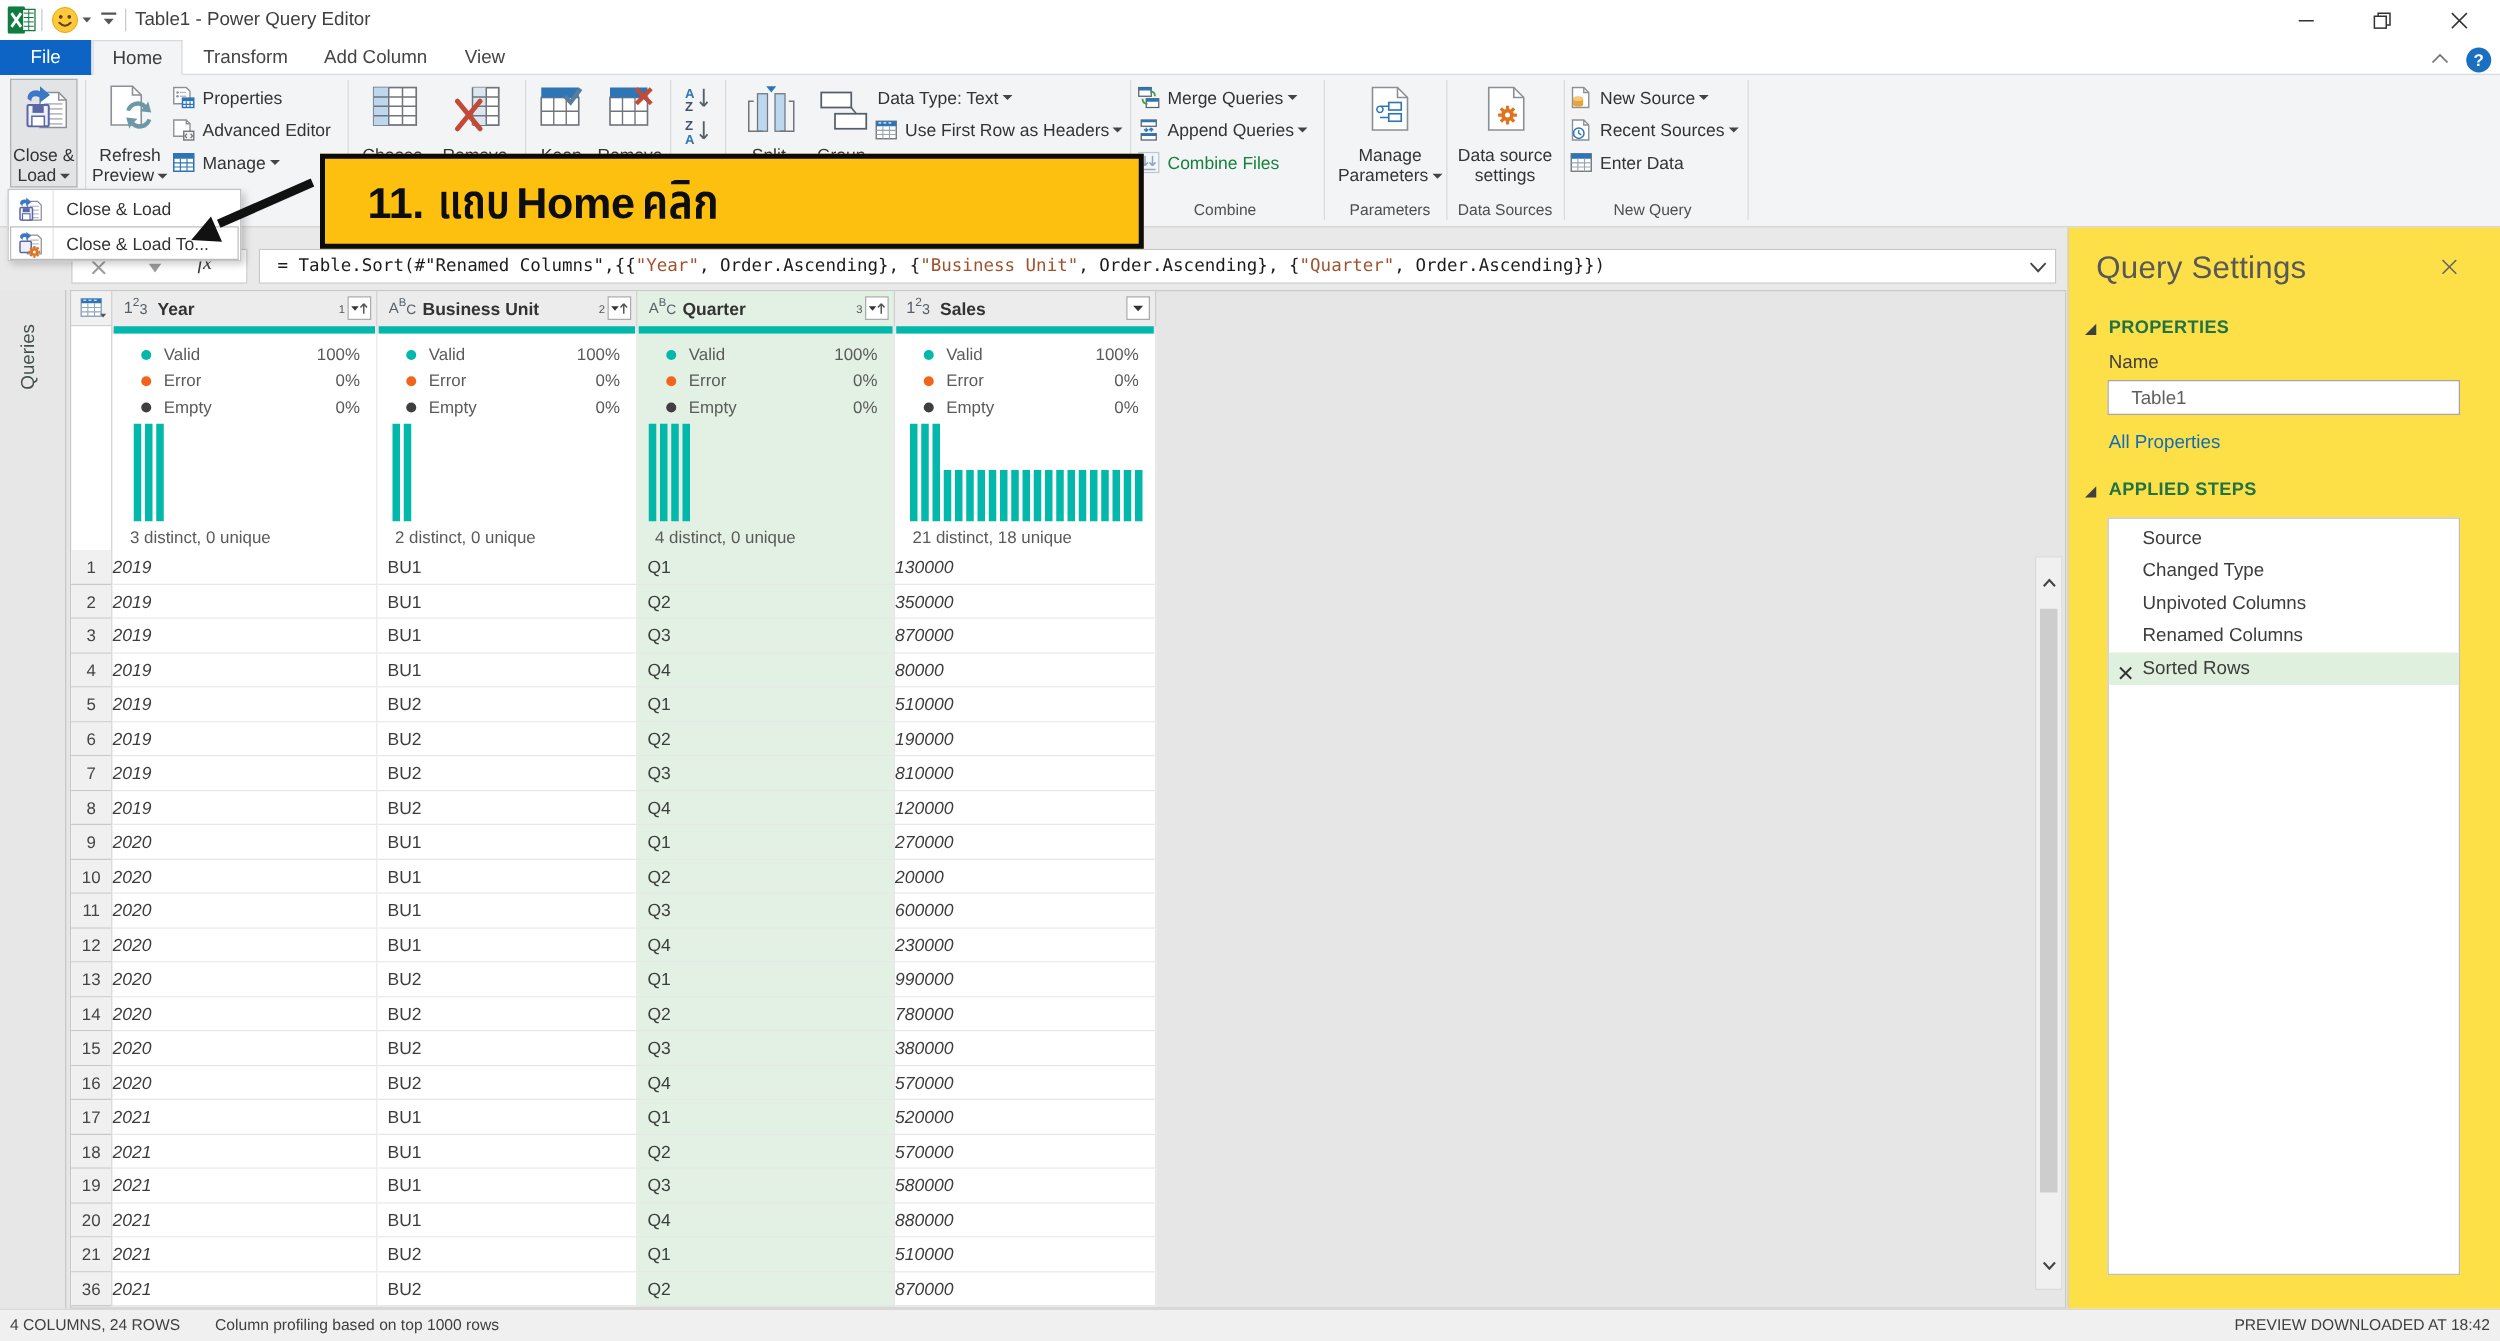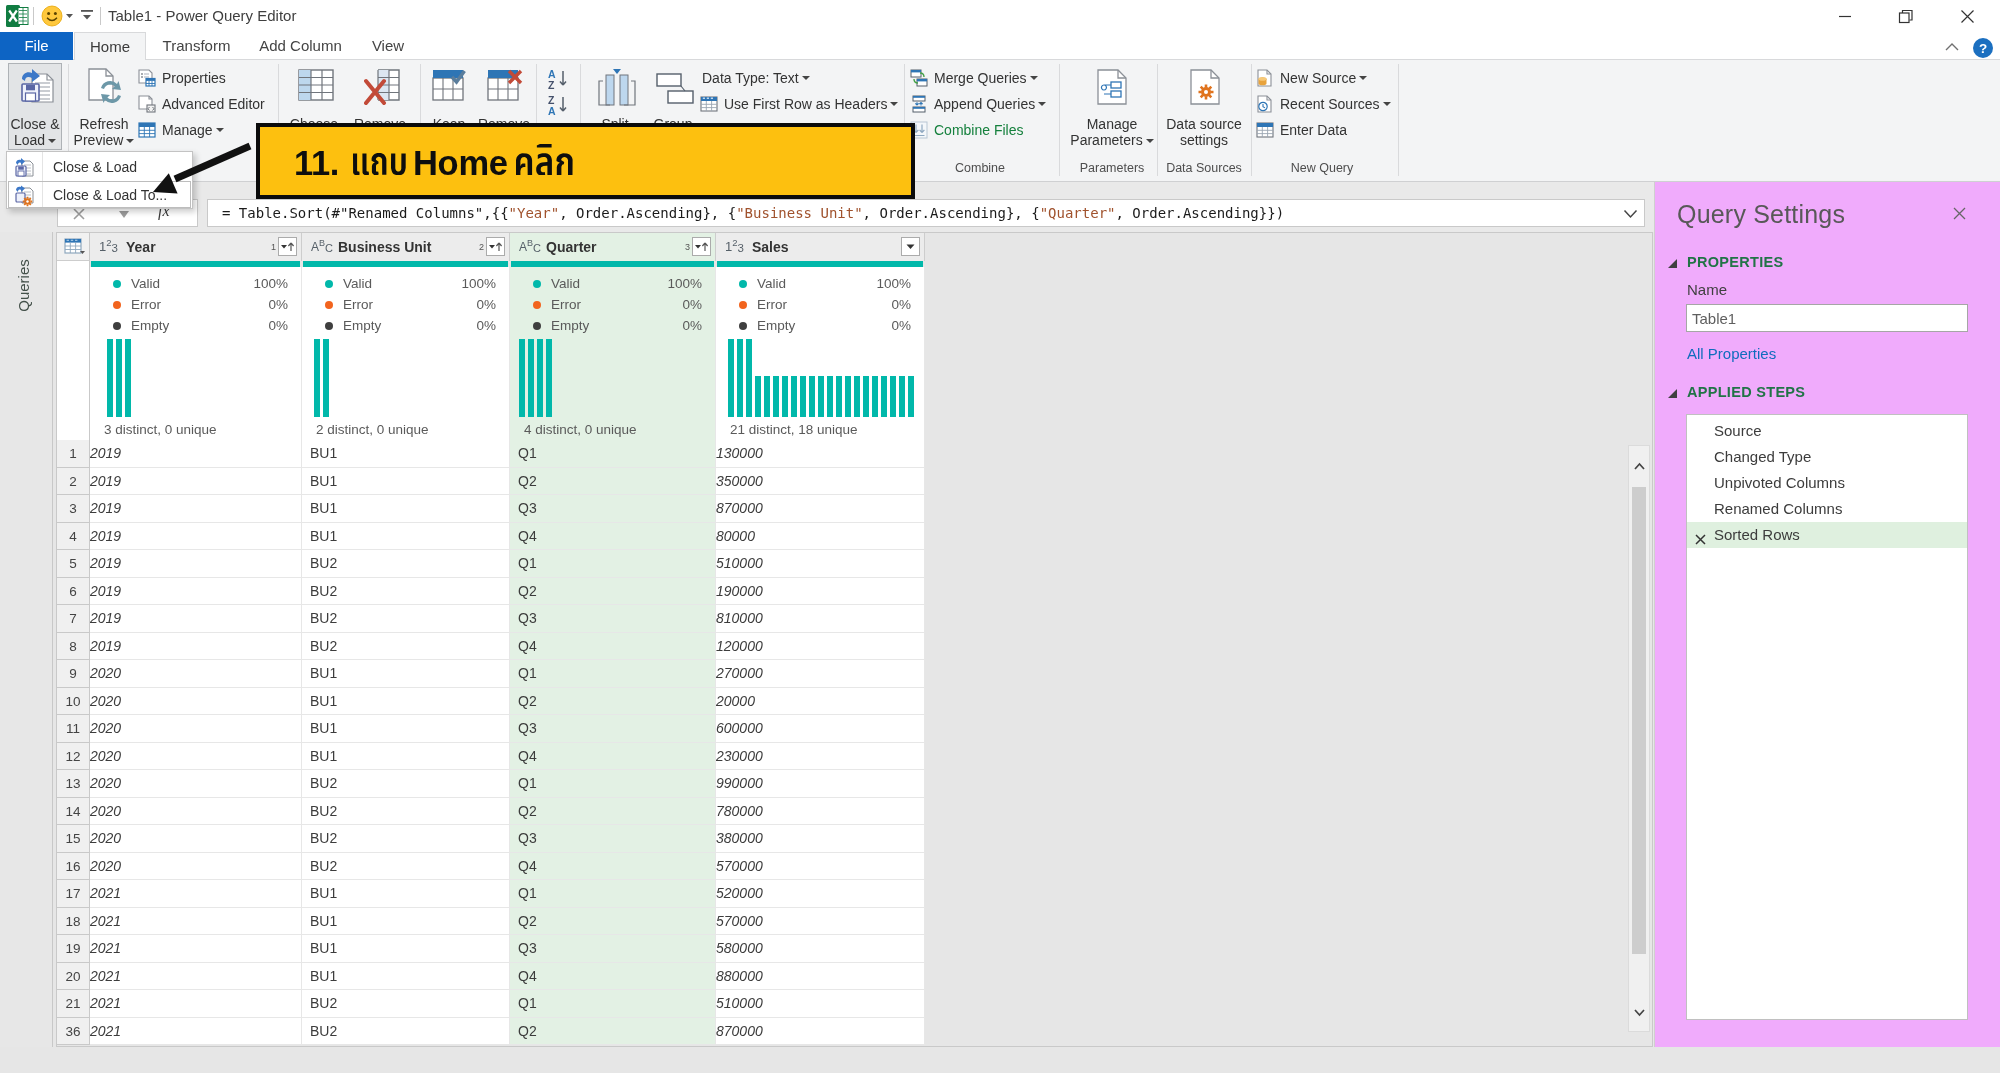--- a/index.html
+++ b/index.html
@@ -93,27 +93,27 @@
   .gcol.selected .gcell { background:#e3f1e4; }
   .gcell.al-r { text-align:left; padding-right:5px; font-style:italic; }
   .gcell.al-l { text-align:left; padding-left:8px; }
 
   
   .vscroll { left:1628px; top:445px; width:22px; height:587px; background:#f0f0f0; border:1px solid #dbdbdb; }
   .vthumb { position:absolute; left:3px; top:41px; width:14px; height:467px; background:#cdcdcd; }
   .vchev { position:absolute; left:4px; width:13px; height:13px; border:none; background:transparent; }
 
   
-  .panel { left:1654px; top:182px; width:346px; height:865px; background:#f0abfc; border-left:1px solid #cfcfcf; }
+  .panel { left:1654px; top:182px; width:346px; height:865px; background:#fde047; border-left:1px solid #cfcfcf; }
   .panel-title { position:absolute; left:22px; top:18px; font-size:25px; color:#585858; letter-spacing:0.2px; }
   .panel-close { position:absolute; left:295px; top:24px; width:18px; height:18px; border:none; background:transparent; }
   .sec-head { position:absolute; left:32px; font-size:14.5px; font-weight:700; color:#217346; letter-spacing:0.3px; }
   .sec-tri { position:absolute; left:13px; width:0; height:0; border-left:9px solid transparent; border-bottom:9px solid #404040; }
   .panel-label { position:absolute; left:32px; font-size:15px; color:#3f3f3f; }
-  .panel-input { position:absolute; left:31px; top:122px; width:282px; height:28px; background:#fff; border:1px solid #a6a6a6; font-size:15px; color:#5f5f5f; padding-left:5px; font-family:"Liberation Sans", sans-serif; }
+  .panel-input { position:absolute; left:31px; top:122px; width:282px; height:28px; background:#fff; border:1px solid #a6a6a6; font-size:15px; color:#5f5f5f; padding-left:18px; font-family:"Liberation Sans", sans-serif; }
   .panel-link { position:absolute; left:32px; top:163px; font-size:15px; color:#0f6cbd; text-decoration:none; }
   .steps-box { position:absolute; left:31px; top:232px; width:282px; height:606px; background:#fff; border:1px solid #c0c0c0; padding-top:3px; }
   .step-item { position:relative; height:26px; line-height:26px; font-size:15px; color:#3c3c3c; padding-left:27px; }
   .step-item.selected { background:#dff0df; }
   .step-x { position:absolute; left:7px; top:6px; }
 
   
   .statusbar { left:0; top:1047px; width:2000px; height:26px; background:#f0f0f0; border-top:1px solid #d8d8d8; font-size:12.5px; color:#3f3f3f; }
   .statusbar span { position:absolute; top:5px; }
 
@@ -790,20 +790,25 @@
         <div class="step-item"><span>Source</span></div>
         <div class="step-item"><span>Changed Type</span></div>
         <div class="step-item"><span>Unpivoted Columns</span></div>
         <div class="step-item"><span>Renamed Columns</span></div>
         <div class="step-item selected"><span class="step-x"><svg width="13" height="13" viewBox="0 0 13 13">
               <path d="M2 2 L11 11 M11 2 L2 11" stroke="#333" stroke-width="1.5"></path>
             </svg></span><span>Sorted Rows</span></div>
       </div>
   </aside>
 
+  <footer class="abs statusbar">
+    <span style="left:8px">4 COLUMNS, 24 ROWS</span>
+    <span style="left:172px">Column profiling based on top 1000 rows</span>
+    <span style="right:8px">PREVIEW DOWNLOADED AT 18:42</span>
+  </footer>
 
   <div class="abs menu">
     <div class="menu-gutter"></div>
     <div class="menu-item" style="top:1px">
       <svg class="mi-icon" width="22" height="22" viewBox="0 0 22 22">
         <path d="M8 4 h8 l3 3 v12 h-11 z" fill="#fff" stroke="#8b9097" stroke-width="1"></path>
         <path d="M10 8h7M10 11h7M10 14h7M10 17h7" stroke="#b9bdc4" stroke-width="1"></path>
         <path d="M2 6 C2 3 5 2 7 3 L7 1 L11 4.5 L7 8 L7 6 C5 5 4 6 4 8 z" fill="#3c78c8"></path>
         <rect x="2" y="9" width="10" height="10" rx="1" fill="#eef1fb" stroke="#5b67a5" stroke-width="1.2"></rect>
         <rect x="4.2" y="9.5" width="5.6" height="3.2" fill="#5b67a5"></rect>

